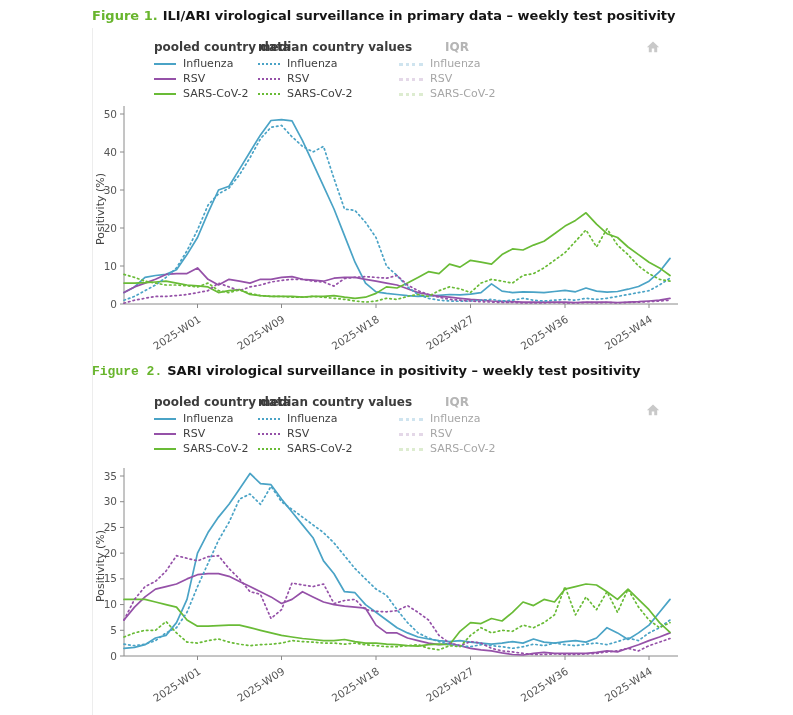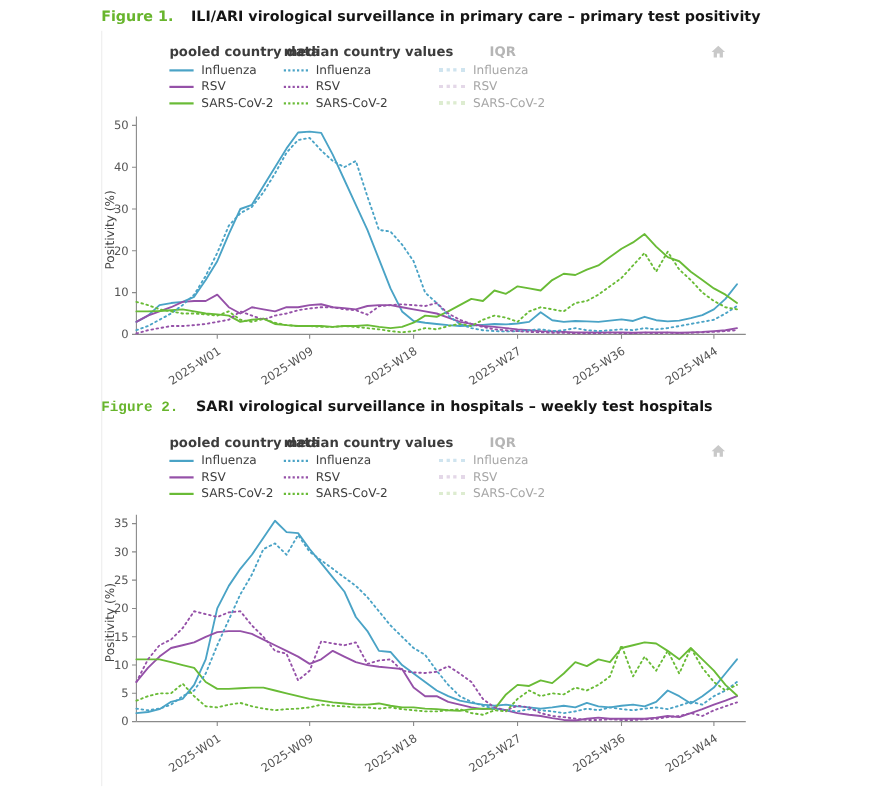--- a/index.html
+++ b/index.html
@@ -2,21 +2,21 @@
 <html><head>
 <meta charset="utf-8">
 <style>
   html,body{margin:0;padding:0;background:#ffffff;}
   #page{position:relative;width:793px;height:715px;background:#ffffff;overflow:hidden;
         font-family:"DejaVu Sans","Liberation Sans",sans-serif;}
   .leftrule{position:absolute;left:92px;top:28px;bottom:0;width:1px;background:#ededed;}
   .fig{position:absolute;left:92px;width:660px;height:352px;}
   #fig1{top:8px;} #fig2{top:363px;}
   .fig-title{font-size:13px;font-weight:bold;color:#151515;white-space:nowrap;}
-  .fig-label{font-weight:bold;margin-right:16px;}
+  .fig-label{font-weight:bold;margin-right:5px;}
   .legend{position:absolute;left:62px;top:32px;height:64px;width:480px;}
   .lg-col{position:absolute;top:0;}
   .lg-col.c1{left:0;} .lg-col.c2{left:116;} .lg-col.c3{left:245px;}
   .lg-col.c2{left:104px;}
   .lg-header{font-size:12px;font-weight:bold;color:#3c3c3c;margin-bottom:3px;white-space:nowrap;}
   .lg-item{height:14px;line-height:14px;font-size:11px;color:#3f3f3f;margin-top:1px;
            white-space:nowrap;cursor:pointer;}
   .sw{display:inline-block;width:22px;height:0;vertical-align:middle;margin-right:7px;}
   .sw-solid{border-top:2px solid;}
   .sw-dotted{border-top:2px dotted;}
@@ -31,21 +31,21 @@
   svg text{font-family:"DejaVu Sans","Liberation Sans",sans-serif;}
 </style>
 </head>
 <body>
 
 <div id="page">
   <div class="leftrule"></div>
 
   <div class="fig" id="fig1">
     <div class="fig-title">
-      <span class="fig-label" style="color: rgb(104, 181, 45);">Figure 1.</span><span>ILI/ARI virological surveillance in primary care – primary test positivity</span>
+      <span class="fig-label" style="color: rgb(104, 181, 45);">Figure 1.</span><span>ILI/ARI virological surveillance in primary data – weekly test positivity</span>
     </div>
 
     <div class="legend">
       <div class="lg-col c1">
         <div class="lg-header">pooled country data</div>
         <div class="lg-item">
           <span class="sw sw-solid" style="border-top-color: rgb(74, 163, 198);"></span><span>Influenza</span></div>
         <div class="lg-item">
           <span class="sw sw-solid" style="border-top-color: rgb(149, 81, 168);"></span><span>RSV</span></div>
         <div class="lg-item">
@@ -109,21 +109,21 @@
         <polyline points="32.0,192.6 42.5,186.9 53.0,183.1 63.5,179.3 74.0,174.4 84.5,173.6 95.0,173.6 105.5,167.9 116.0,179.3 126.5,185.0 137.0,179.3 147.5,181.2 158.0,183.1 168.5,179.3 179.0,179.3 189.5,177.4 200.0,176.6 210.5,179.3 221.0,180.1 231.5,181.2 242.0,178.2 252.5,177.4 263.0,177.4 273.5,179.3 284.0,181.2 294.5,183.1 305.0,185.0 315.5,188.8 326.0,192.6 336.5,194.5 347.0,196.4 357.5,197.2 368.0,198.3 378.5,199.4 389.0,200.2 399.5,201.0 410.0,201.3 420.5,201.7 431.0,202.1 441.5,202.1 452.0,202.1 462.5,202.1 473.0,202.1 483.5,202.5 494.0,202.1 504.5,202.1 515.0,202.1 525.5,202.5 536.0,202.1 546.5,201.7 557.0,201.0 567.5,200.2 578.0,198.3" fill="none" stroke="#9551a8" stroke-width="1.7" stroke-linejoin="round" stroke-linecap="round" stroke-dasharray="none"></polyline>
         <polyline points="32.0,183.1 42.5,183.1 53.0,182.7 63.5,182.0 74.0,181.2 84.5,183.1 95.0,185.0 105.5,185.8 116.0,186.9 126.5,192.6 137.0,190.7 147.5,189.6 158.0,194.5 168.5,195.6 179.0,196.4 189.5,196.4 200.0,196.4 210.5,197.2 221.0,196.4 231.5,196.4 242.0,195.6 252.5,197.2 263.0,198.3 273.5,197.2 284.0,193.4 294.5,186.9 305.0,188.0 315.5,183.1 326.0,177.4 336.5,171.7 347.0,173.6 357.5,164.1 368.0,167.1 378.5,160.3 389.0,162.2 399.5,164.1 410.0,154.6 420.5,148.9 431.0,150.0 441.5,145.1 452.0,141.3 462.5,133.7 473.0,126.1 483.5,120.4 494.0,112.8 504.5,124.2 515.0,133.7 525.5,137.5 536.0,147.0 546.5,154.6 557.0,162.2 567.5,167.9 578.0,175.5" fill="none" stroke="#69bb36" stroke-width="1.7" stroke-linejoin="round" stroke-linecap="round" stroke-dasharray="none"></polyline>
         <polyline points="32.0,200.2 42.5,196.4 53.0,190.7 63.5,185.0 74.0,177.4 84.5,167.9 95.0,150.8 105.5,129.9 116.0,105.2 126.5,93.8 137.0,88.1 147.5,74.8 158.0,57.7 168.5,38.7 179.0,27.3 189.5,25.4 200.0,36.8 210.5,46.3 221.0,52.0 231.5,46.3 242.0,78.6 252.5,109.0 263.0,110.5 273.5,122.3 284.0,137.5 294.5,166.0 305.0,175.5 315.5,186.9 326.0,194.5 336.5,198.3 347.0,200.2 357.5,201.0 368.0,201.3 378.5,201.0 389.0,200.2 399.5,199.4 410.0,201.0 420.5,200.2 431.0,198.3 441.5,200.2 452.0,201.0 462.5,200.2 473.0,199.4 483.5,200.2 494.0,198.3 504.5,199.4 515.0,198.3 525.5,196.4 536.0,194.5 546.5,192.6 557.0,190.7 567.5,185.0 578.0,178.2" fill="none" stroke="#4aa3c6" stroke-width="1.7" stroke-linejoin="round" stroke-linecap="round" stroke-dasharray="1.5,3.2"></polyline>
         <polyline points="32.0,203.2 42.5,200.2 53.0,198.3 63.5,196.4 74.0,196.4 84.5,195.6 95.0,194.5 105.5,192.6 116.0,190.7 126.5,183.1 137.0,186.9 147.5,190.7 158.0,186.9 168.5,185.0 179.0,182.0 189.5,180.4 200.0,179.3 210.5,179.3 221.0,181.2 231.5,182.0 242.0,186.1 252.5,178.5 263.0,177.4 273.5,176.6 284.0,177.4 294.5,178.2 305.0,175.5 315.5,185.0 326.0,190.7 336.5,194.5 347.0,197.2 357.5,199.4 368.0,200.2 378.5,201.0 389.0,201.7 399.5,202.1 410.0,202.5 420.5,202.5 431.0,202.9 441.5,202.9 452.0,202.9 462.5,202.5 473.0,202.9 483.5,202.9 494.0,202.5 504.5,202.9 515.0,202.5 525.5,202.9 536.0,202.5 546.5,202.1 557.0,201.7 567.5,201.0 578.0,200.2" fill="none" stroke="#9551a8" stroke-width="1.7" stroke-linejoin="round" stroke-linecap="round" stroke-dasharray="1.5,3.2"></polyline>
         <polyline points="32.0,174.4 42.5,177.4 53.0,181.2 63.5,183.1 74.0,185.0 84.5,185.0 95.0,185.8 105.5,186.9 116.0,183.1 126.5,190.7 137.0,192.6 147.5,189.9 158.0,193.4 168.5,195.6 179.0,196.4 189.5,196.4 200.0,197.2 210.5,197.2 221.0,196.4 231.5,197.2 242.0,198.3 252.5,199.4 263.0,201.0 273.5,202.1 284.0,201.0 294.5,198.3 305.0,199.4 315.5,196.4 326.0,194.5 336.5,196.4 347.0,190.7 357.5,186.9 368.0,188.8 378.5,192.6 389.0,183.1 399.5,179.3 410.0,181.2 420.5,183.1 431.0,175.5 441.5,173.6 452.0,167.9 462.5,160.3 473.0,152.7 483.5,141.3 494.0,129.9 504.5,147.0 515.0,128.8 525.5,145.1 536.0,154.6 546.5,166.0 557.0,173.6 567.5,179.3 578.0,181.2" fill="none" stroke="#69bb36" stroke-width="1.7" stroke-linejoin="round" stroke-linecap="round" stroke-dasharray="1.5,3.2"></polyline>
       </svg>
   </div>
 
   <div class="fig" id="fig2">
     <div class="fig-title">
-      <span class="fig-label" style="color: rgb(104, 181, 45); font-family: Liberation Mono, monospace;">Figure 2.</span><span>SARI virological surveillance in hospitals – weekly test hospitals</span>
+      <span class="fig-label" style="color: rgb(104, 181, 45); font-family: Liberation Mono, monospace;">Figure 2.</span><span>SARI virological surveillance in positivity – weekly test positivity</span>
     </div>
 
     <div class="legend">
       <div class="lg-col c1">
         <div class="lg-header">pooled country data</div>
         <div class="lg-item">
           <span class="sw sw-solid" style="border-top-color: rgb(74, 163, 198);"></span><span>Influenza</span></div>
         <div class="lg-item">
           <span class="sw sw-solid" style="border-top-color: rgb(149, 81, 168);"></span><span>RSV</span></div>
         <div class="lg-item">

